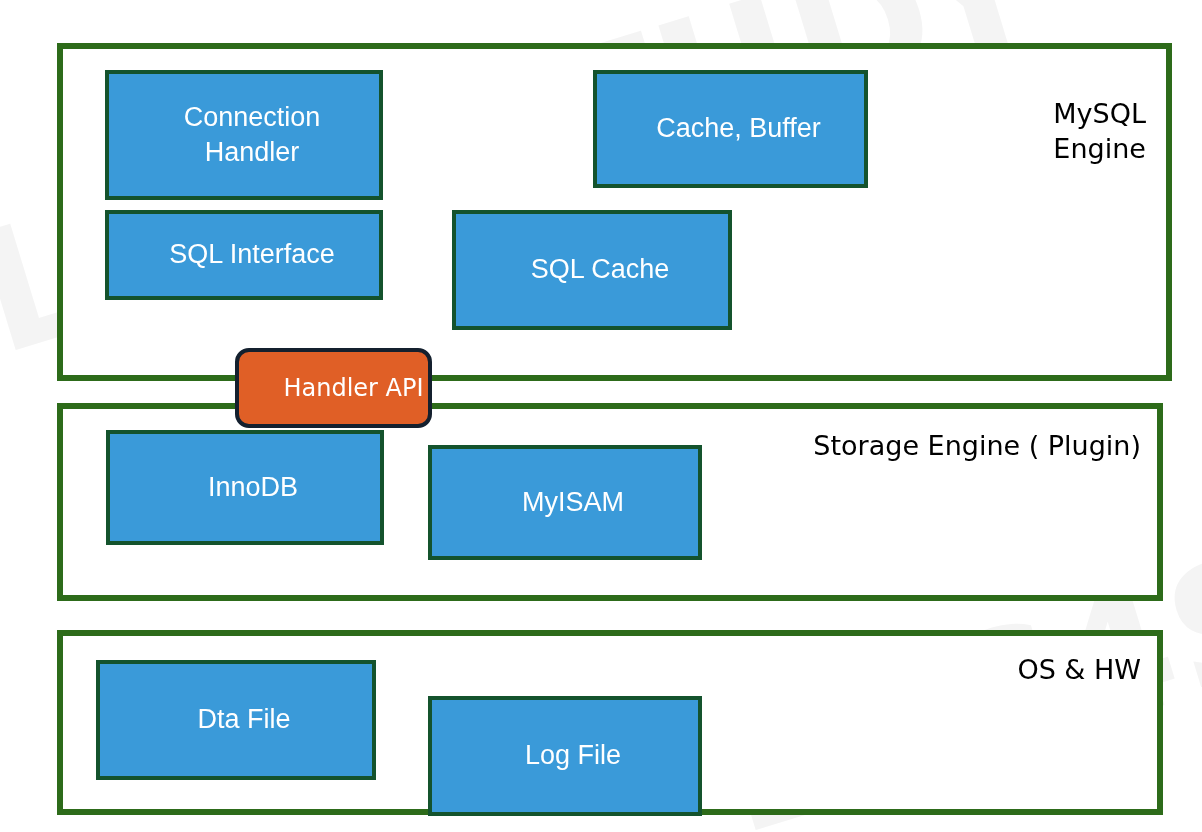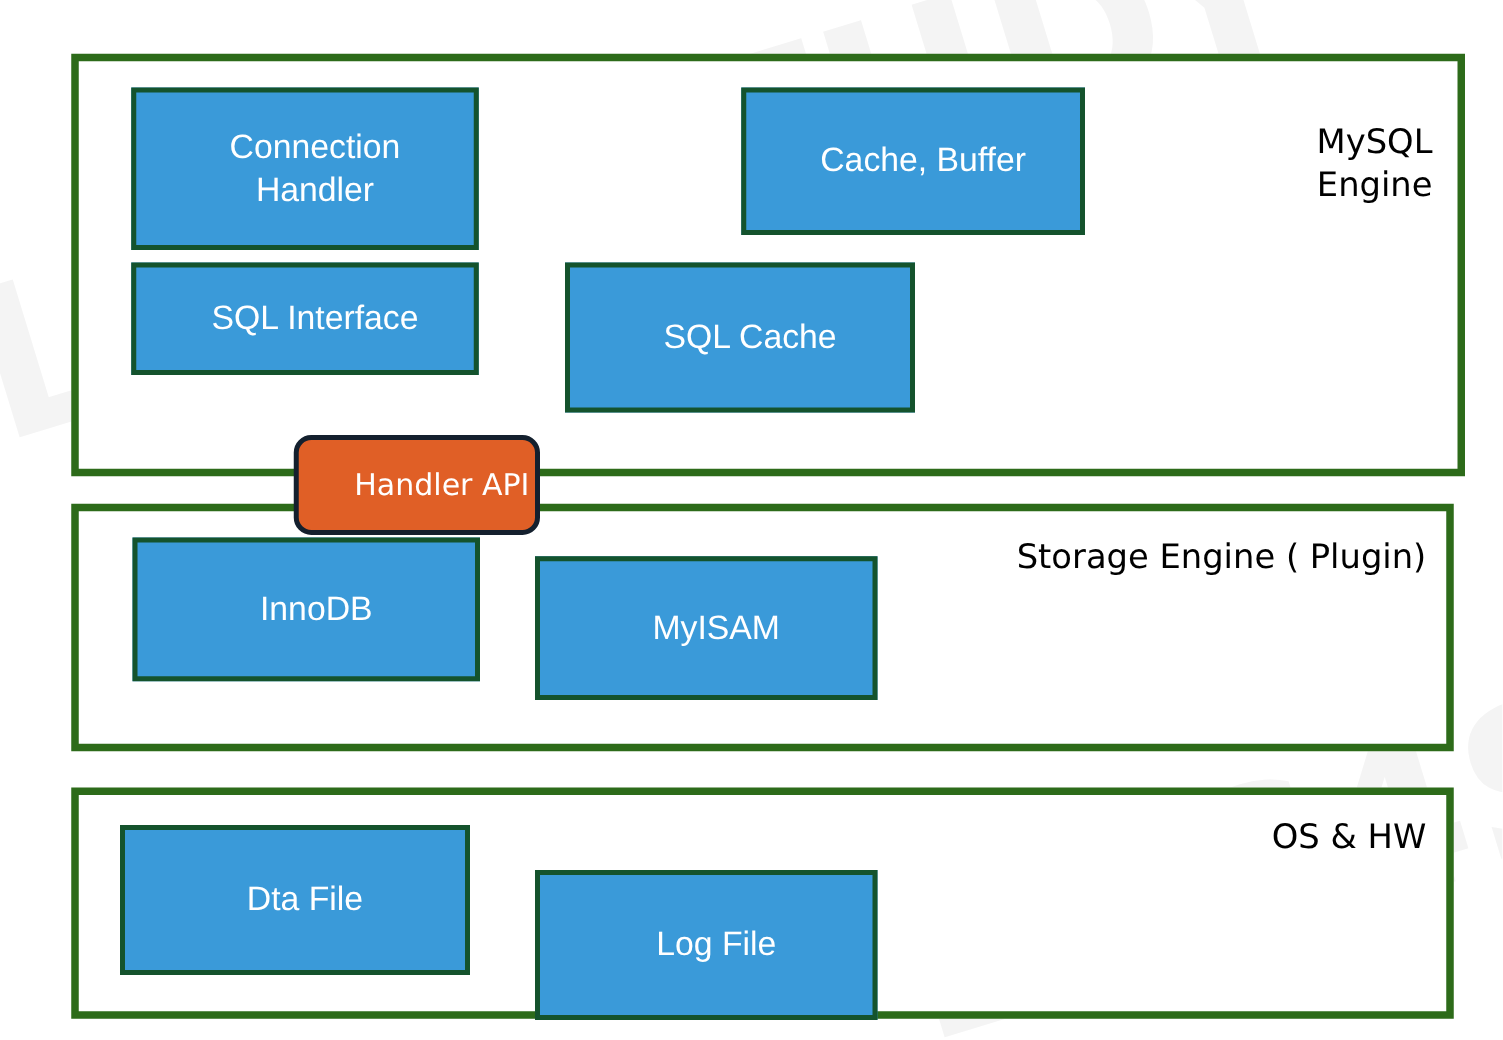--- a/index.html
+++ b/index.html
@@ -58,21 +58,21 @@
   #section-storage-engine { left: 57px;  top: 403px; width: 1106px; height: 198px; }
   #section-os-hw          { left: 57px;  top: 630px; width: 1106px; height: 185px; }
 
   
   .section-title {
     position: absolute;
     font-family: "DejaVu Sans", sans-serif;
     font-size: 27px;
     color: #000000;
     line-height: 1.28;
-    text-align: right;
+    text-align: center;
     white-space: pre-line;
     z-index: 4;
   }
   #title-mysql-engine   { right: 20px; top: 48px;  }
   #title-storage-engine { right: 16px; top: 20px;  }
   #title-os-hw          { right: 16px; top: 17px;  }
 
   
   .box {
     position: absolute;

